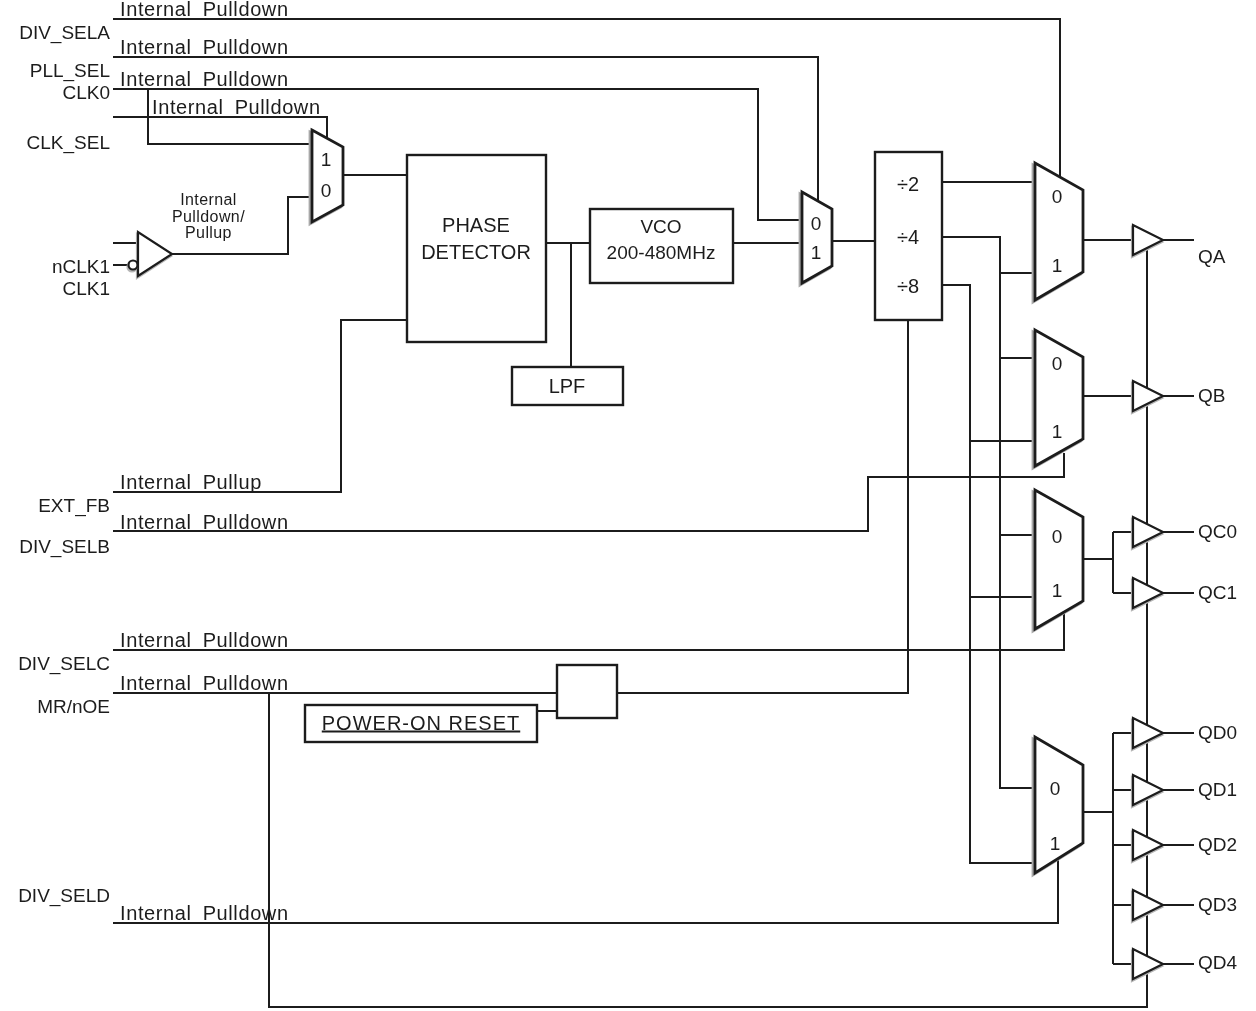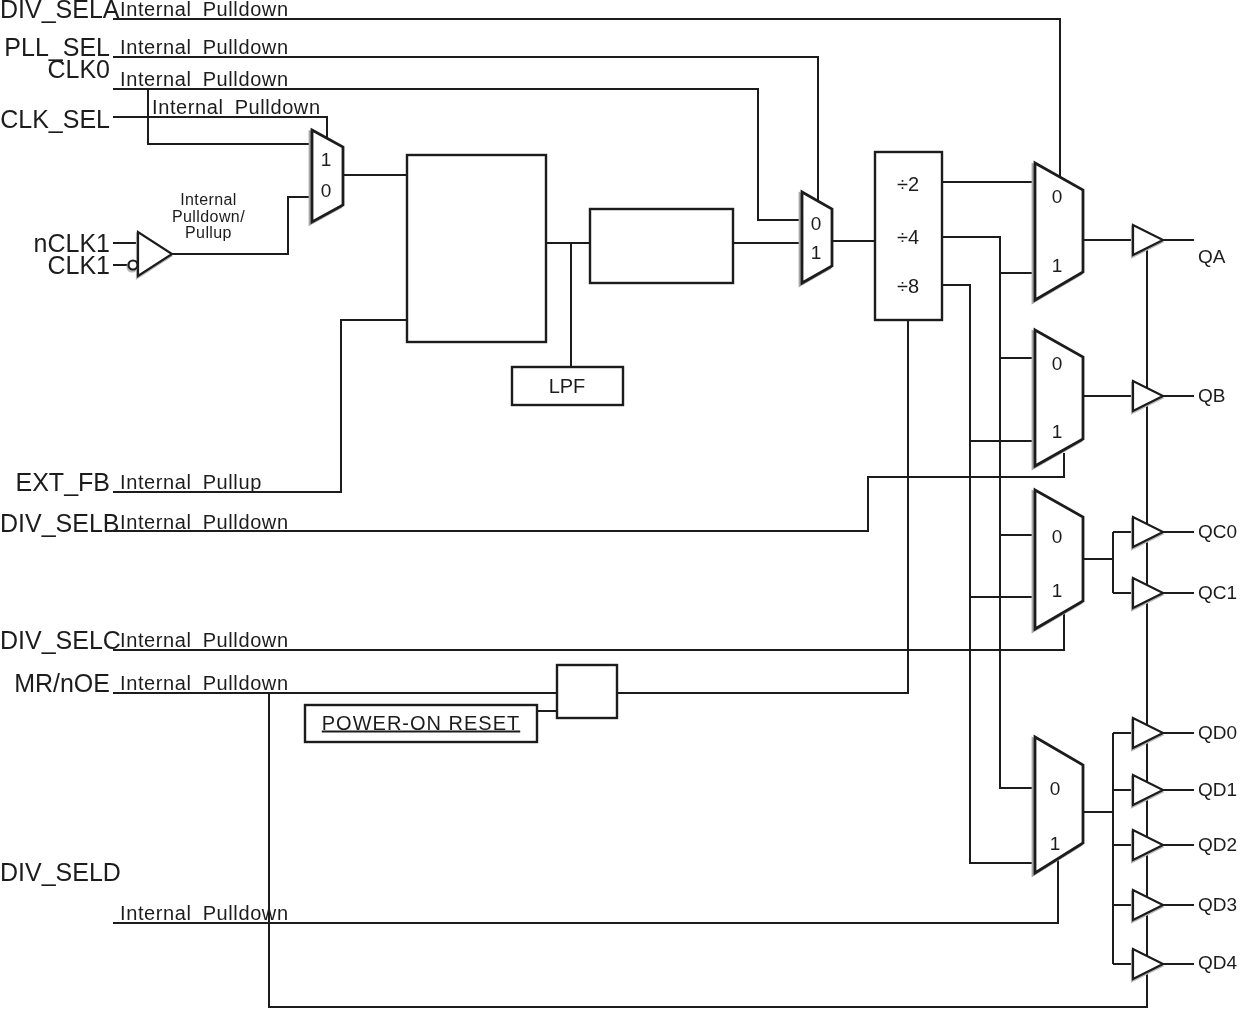--- a/index.html
+++ b/index.html
@@ -4,21 +4,21 @@
 <style>
   html,body{margin:0;padding:0;background:#ffffff;}
   #stage{position:relative;width:1256px;height:1011px;background:#ffffff;overflow:hidden;
          font-family:"Liberation Sans", sans-serif;color:#1c1c1c;}
   #wiresvg{position:absolute;left:0;top:0;}
   .wire{fill:none;stroke:#1c1c1c;stroke-width:2;}
   .box{fill:#ffffff;stroke:#1c1c1c;stroke-width:2.4;}
   .mux{fill:#ffffff;stroke:#1c1c1c;stroke-width:2.8;filter:drop-shadow(-2px 2px 0 #a8a8a8);}
   .tri{fill:#ffffff;stroke:#1c1c1c;stroke-width:2.2;filter:drop-shadow(-1px 2px 0 #b5b5b5);}
   .lab{position:absolute;white-space:nowrap;}
-  .pin{left:0;width:110px;text-align:right;font-size:25px;line-height:20px;height:20px;}
+  .pin{left:0;width:110px;text-align:right;font-size:19px;line-height:20px;height:20px;margin-top:24px;}
   .note{left:120px;font-size:20px;line-height:17px;letter-spacing:0.6px;word-spacing:5px;}
   .out{left:1198px;font-size:19px;line-height:22px;}
   .muxlab{font-size:19px;transform:translate(-50%,-50%);}
   .divlab{font-size:20px;transform:translate(-50%,-50%);}
   .cen{transform:translate(-50%,-50%);text-align:center;}
   .pdtext{font-size:20px;line-height:27px;}
   .vcotext{font-size:19px;line-height:26px;}
   .lpftext{font-size:20px;}
   .portext{font-size:20px;letter-spacing:1px;text-decoration:underline;}
   .clk1note{left:172px;top:192px;font-size:16px;line-height:16.5px;letter-spacing:0.4px;text-align:center;}
@@ -136,20 +136,28 @@
   <div class="lab note" style="top:514px">Internal Pulldown</div>
   <div class="lab note" style="top:632px">Internal Pulldown</div>
   <div class="lab note" style="top:675px">Internal Pulldown</div>
   <div class="lab note" style="top:905px">Internal Pulldown</div>
   <div class="lab clk1note">
     <div>Internal</div>
     <div>Pulldown/</div>
     <div>Pullup</div>
   </div>
 
+  <div class="lab cen pdtext" style="left:476px;top:239px">
+    <div>PHASE</div>
+    <div>DETECTOR</div>
+  </div>
+  <div class="lab cen vcotext" style="left:661px;top:240px">
+    <div>VCO</div>
+    <div>200-480MHz</div>
+  </div>
   <div class="lab cen lpftext" style="left:567px;top:386px">LPF</div>
   <div class="lab cen portext" style="left:421px;top:723px">POWER-ON RESET</div>
 
   <div class="lab divlab" style="left:908px;top:184px">÷2</div>
   <div class="lab divlab" style="left:908px;top:237px">÷4</div>
   <div class="lab divlab" style="left:908px;top:286px">÷8</div>
 
   <div class="lab muxlab" style="left:326px;top:160px">1</div>
   <div class="lab muxlab" style="left:326px;top:191px">0</div>
   <div class="lab muxlab" style="left:816px;top:224px">0</div>

